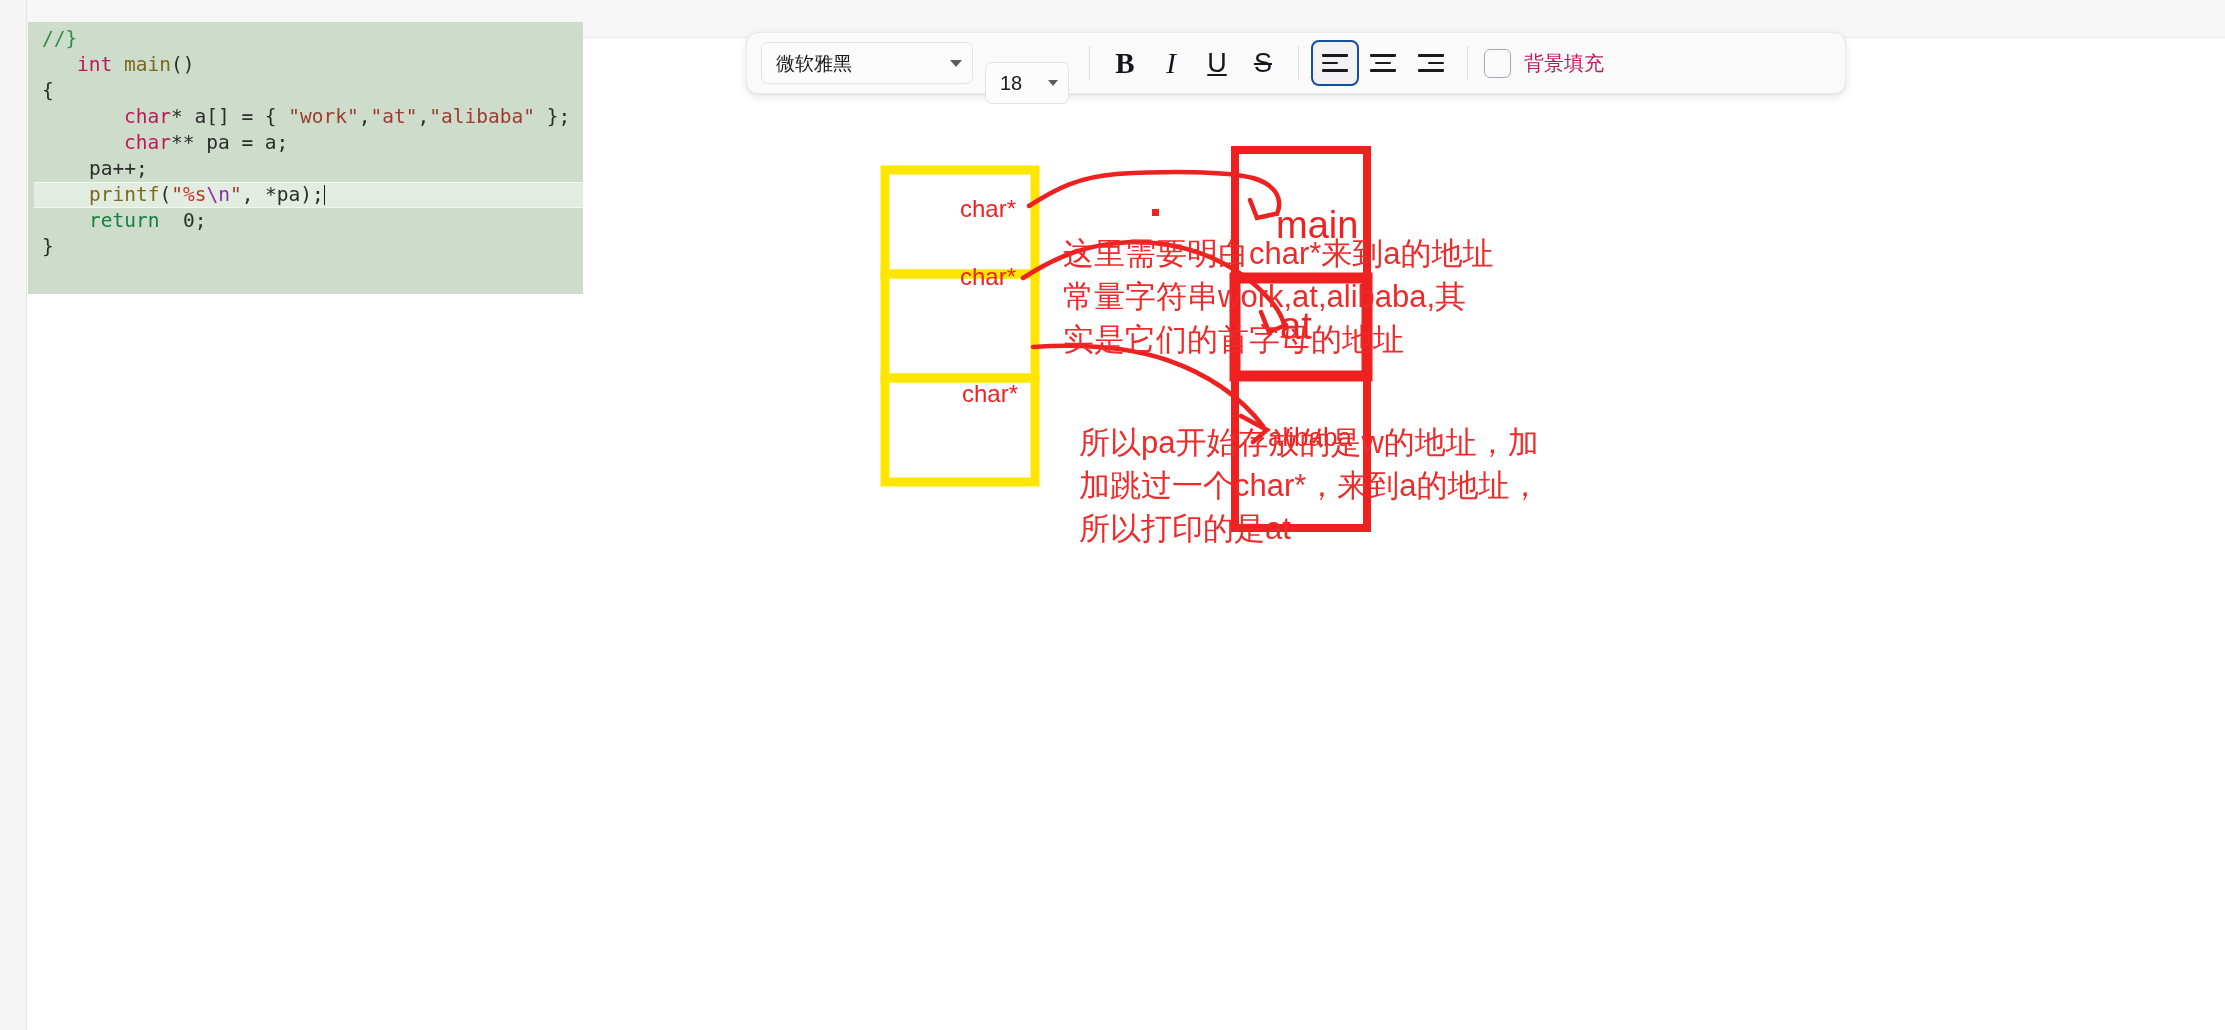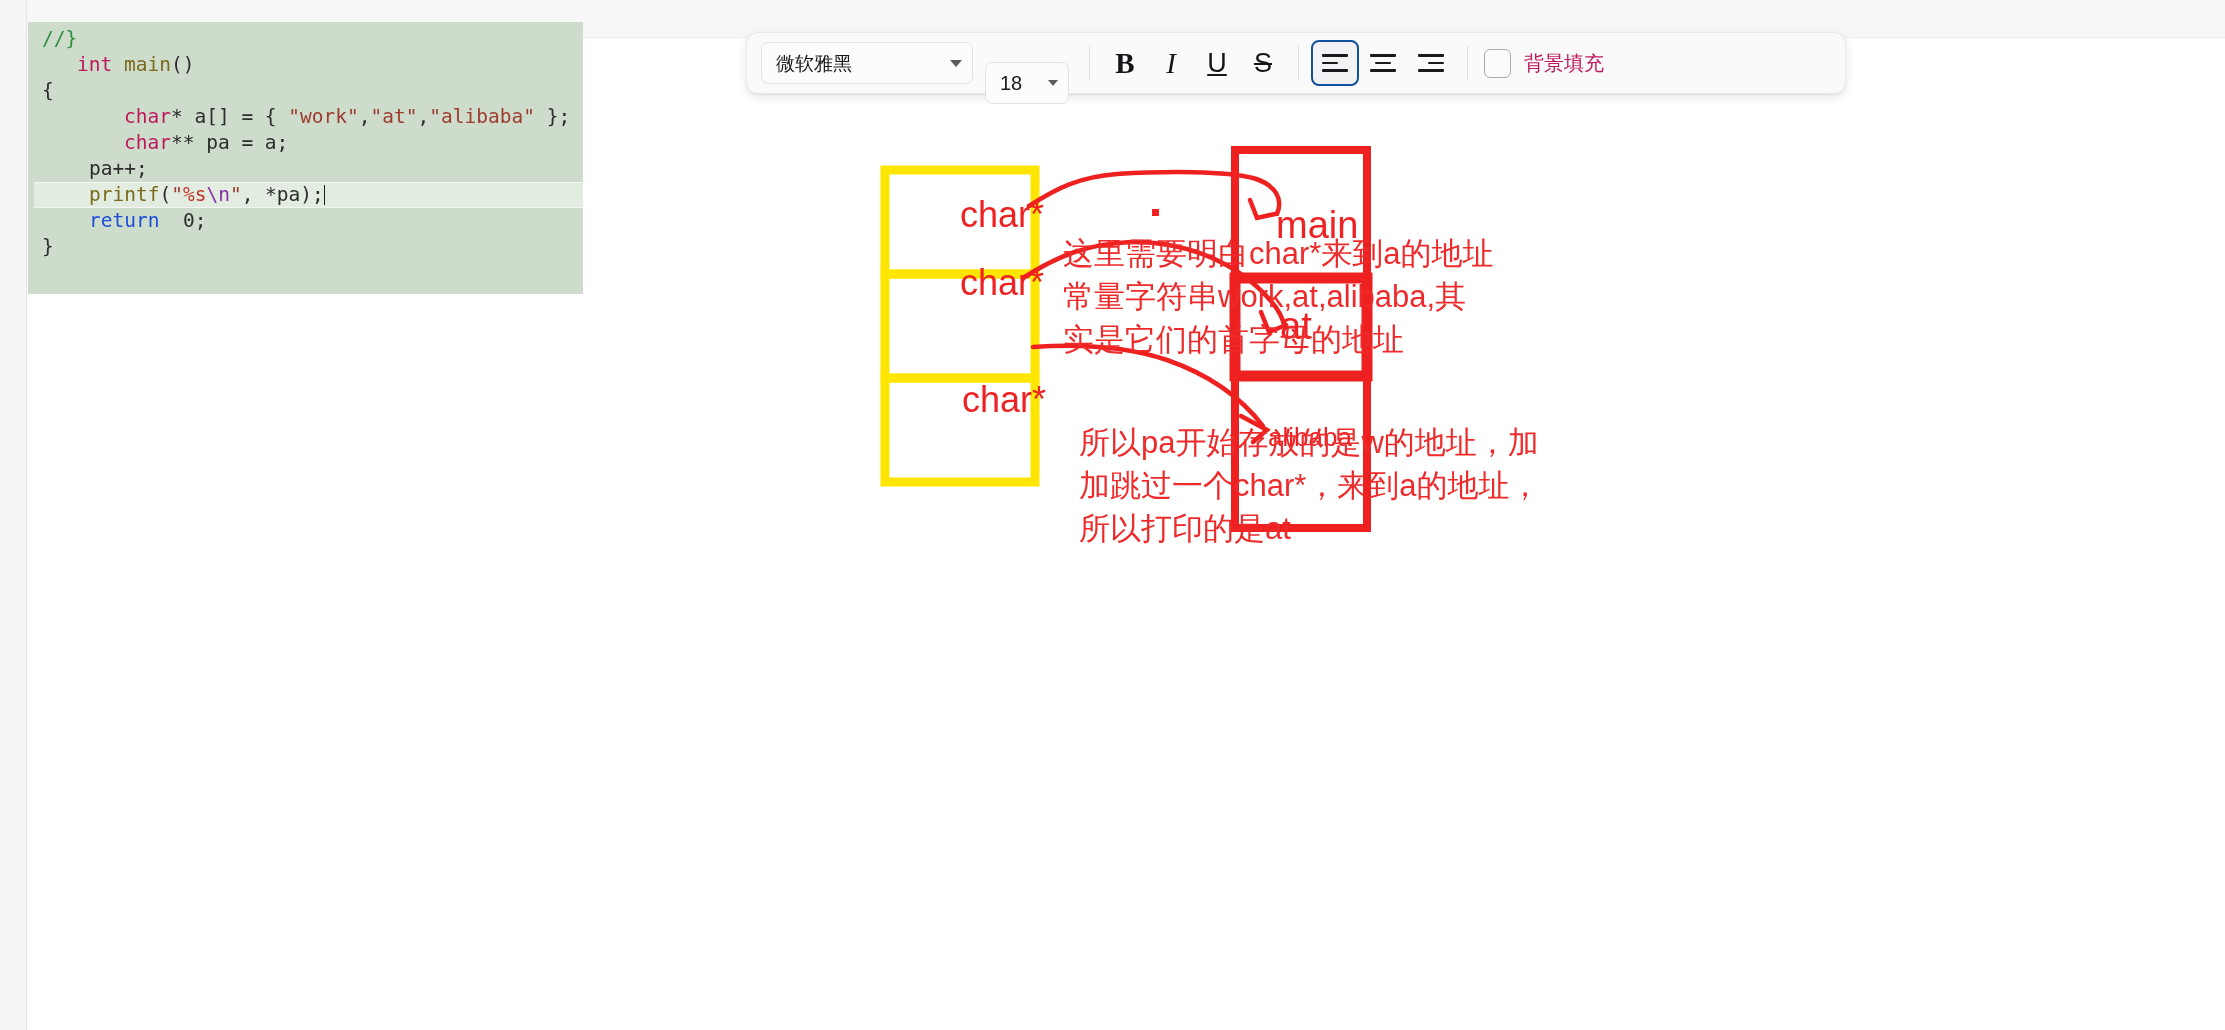--- a/index.html
+++ b/index.html
@@ -117,41 +117,41 @@
     line-height: 26px;
     padding: 4px 0 0 6px;
     white-space: pre;
   }
   .code-block .ln { position: relative; padding-left: 8px; }
   .code-block .hl {
     background: #e2ece0;
     box-shadow: inset 0 1px 0 #f2f7f1, inset 0 -1px 0 #f2f7f1;
   }
   .c-kw   { color: #be185d; margin-left: 35px; }
-  .c-kw2  { color: #1d4ed8; }
+  .c-kw2  { color: #15803d; }
   .c-str  { color: #9d3b2e; }
   .c-fn   { color: #7a6b1c; }
   .c-esc  { color: #c0392b; }
   .c-esc2 { color: #8b2fa8; }
   .c-plain{ color: #2c2c2c; }
   .c-cmt  { color: #2f8f3f; }
   .caret {
     display: inline-block; width: 1.5px; height: 20px;
     background: #1b1b1b; vertical-align: -4px; margin-left: 0px;
   }
 
   
   .diagram { position: absolute; left: 0; top: 0; width: 2198px; height: 992px; }
   .diagram svg { position: absolute; left: 0; top: 0; }
 
   .cell-label {
     position: absolute;
     color: #ee2222;
     font-family: "Liberation Sans", sans-serif;
-    font-size: 36px;
+    font-size: 24px;
     line-height: 1;
     white-space: nowrap;
   }
 
   
   .note {
     position: absolute;
     color: #ee2a2a;
     font-family: "Liberation Sans", sans-serif;
     font-size: 31px;

